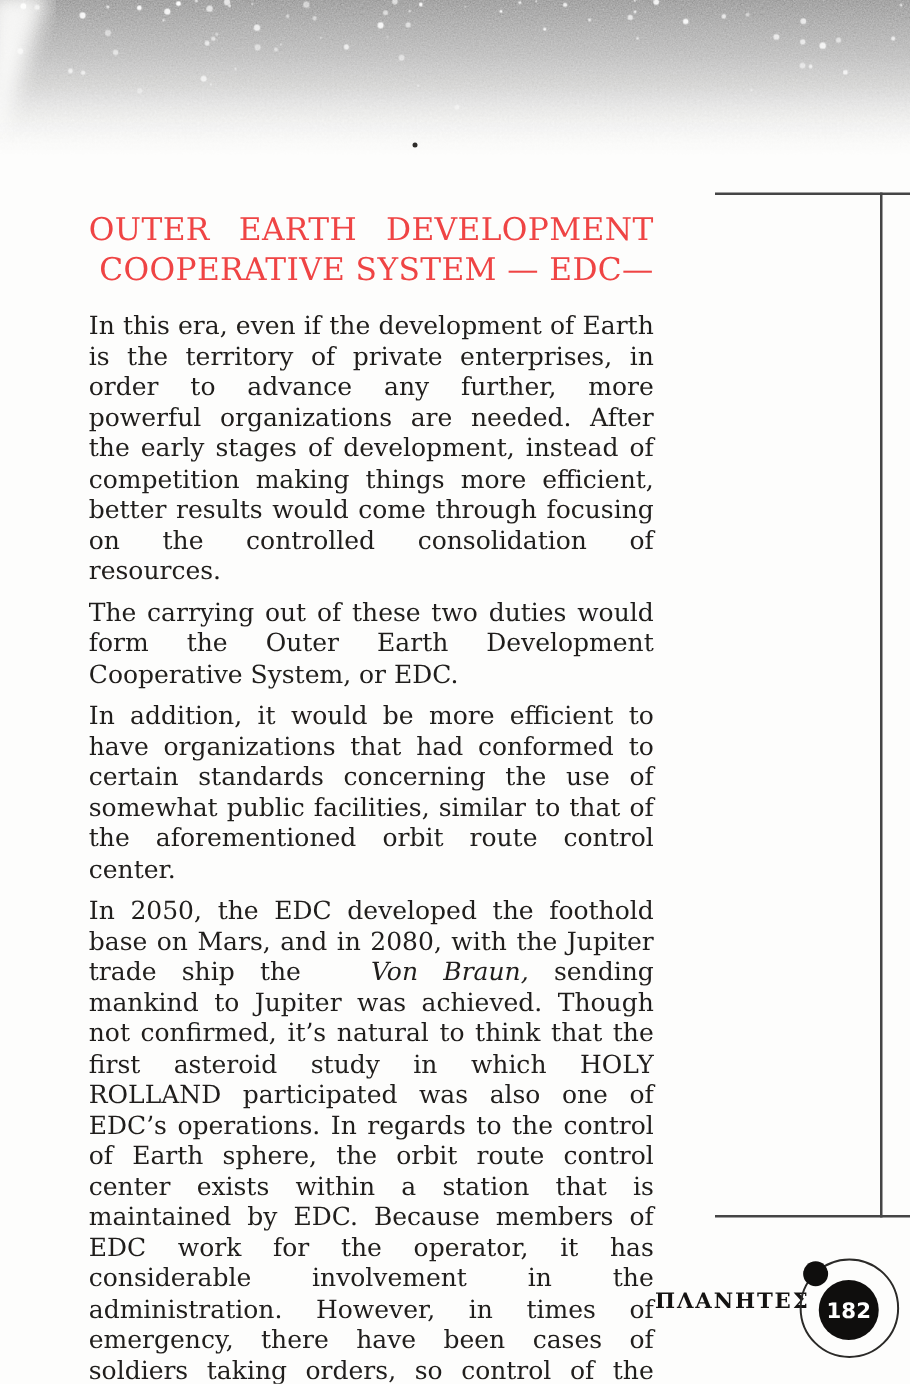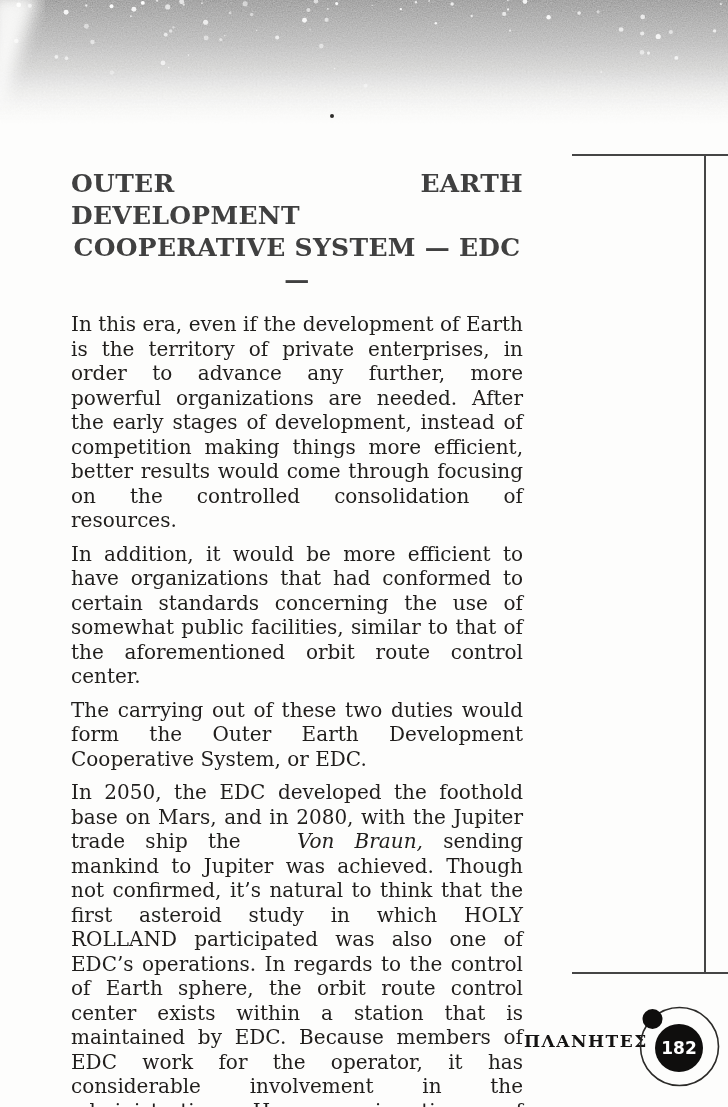--- a/index.html
+++ b/index.html
@@ -27,28 +27,28 @@
   }
 
   
   .article {
     position: absolute; left: 71px; top: 168px;
     width: 452px;
     color: #1d1c1a;
   }
   .headline { margin-bottom: 16px; }
   .h-line {
-    font-weight: bold;
+    font-weight: normal;
     font-size: 25px;
     line-height: 32px;
     letter-spacing: 0.3px;
-    color: #404040;
+    color: #ef4444;
   }
   .h-line1 { text-align: justify; text-align-last: justify; }
-  .h-line2 { text-align: center; }
+  .h-line2 { text-align: right; }
 
   .paragraphs p {
     font-size: 20px;
     line-height: 24.5px;
     text-align: justify;
     margin: 0 0 9px 0;
     color: #201e1c;
   }
   .paragraphs p em { font-style: italic; margin-left: 36px; }
 
@@ -191,22 +191,22 @@
 
 <div class="speck"></div>
 
 <div class="article">
   <div class="headline">
     <div class="h-line h-line1">OUTER EARTH DEVELOPMENT</div>
     <div class="h-line h-line2">COOPERATIVE SYSTEM — EDC—</div>
   </div>
   <div class="paragraphs">
       <p><span>In this era, even if the development of Earth is the territory of private enterprises, in order to advance any further, more powerful organizations are needed. After the early stages of development, instead of competition making things more efficient, better results would come through focusing on the controlled consolidation of resources.</span></p>
+      <p><span>The carrying out of these two duties would form the Outer Earth Development Cooperative System, or EDC.</span></p>
       <p><span>In addition, it would be more efficient to have organizations that had conformed to certain standards concerning the use of somewhat public facilities, similar to that of the aforementioned orbit route control center.</span></p>
-      <p><span>The carrying out of these two duties would form the Outer Earth Development Cooperative System, or EDC.</span></p>
       <p><span>In 2050, the EDC developed the foothold base on Mars, and in 2080, with the Jupiter trade ship the </span><em>Von Braun,</em><span> sending mankind to Jupiter was achieved. Though not confirmed, it’s natural to think that the first asteroid study in which HOLY ROLLAND participated was also one of EDC’s operations. In regards to the control of Earth sphere, the orbit route control center exists within a station that is maintained by EDC. Because members of EDC work for the operator, it has considerable involvement in the administration. However, in times of emergency, there have been cases of soldiers taking orders, so control of the station is not completely shared.</span></p>
     </div>
 </div>
 
 <div class="rule rule-top"></div>
 <div class="rule rule-vert"></div>
 <div class="rule rule-bottom"></div>
 
 <div class="brand">ΠΛΑΝΗΤΕΣ</div>
 

